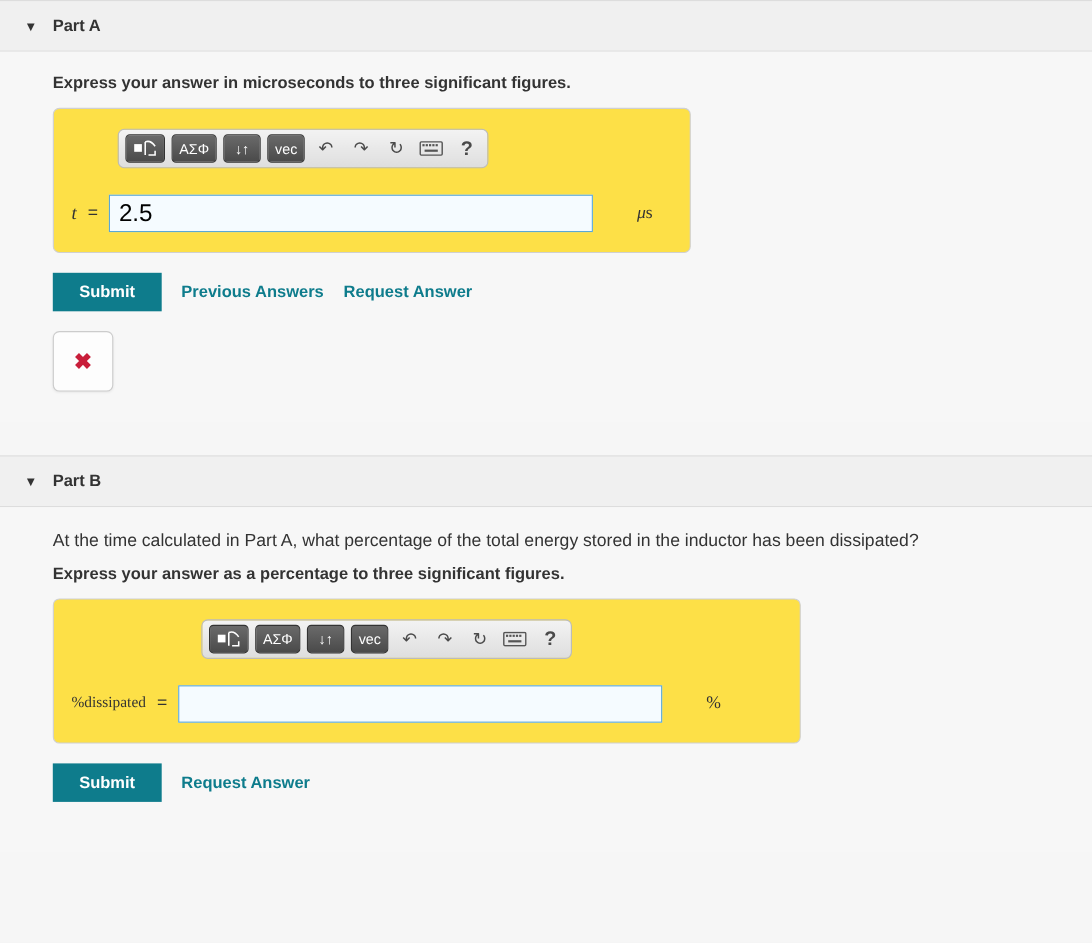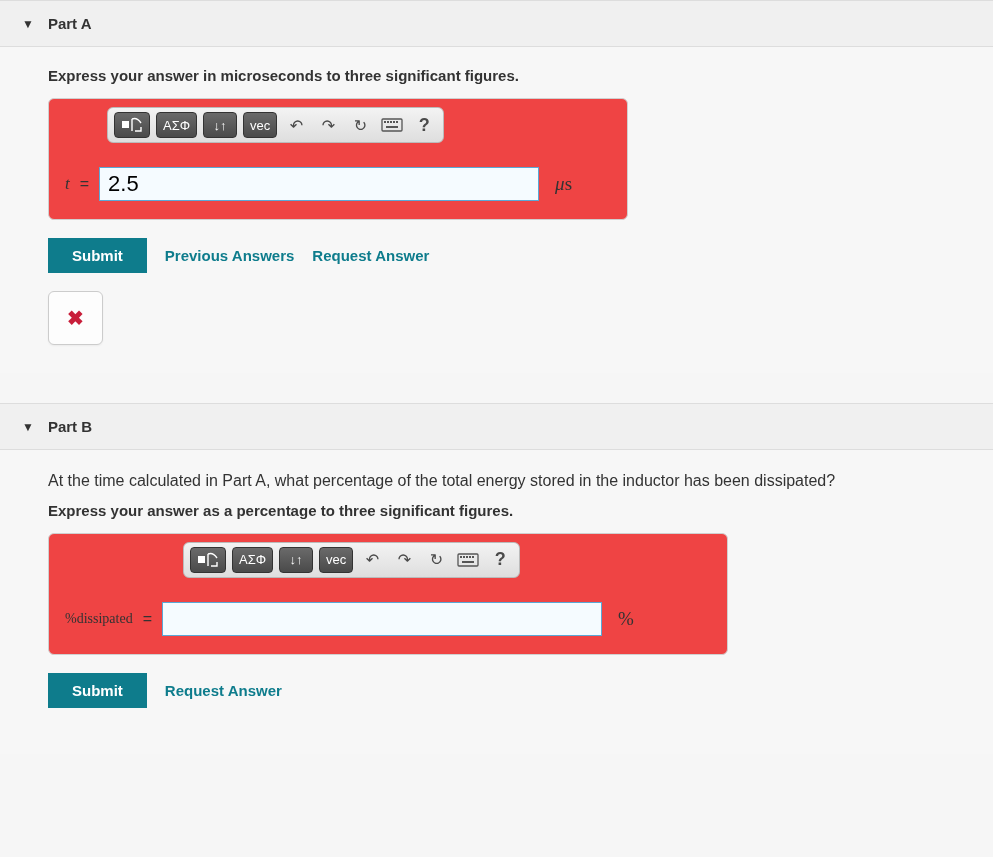--- a/index.html
+++ b/index.html
@@ -40,22 +40,22 @@
     line-height: 1.35;
   }
   .instruction {
     font-weight: bold;
     font-size: 15px;
     margin-bottom: 14px;
   }
   .answer-box {
     border: 1px solid #d0d0d0;
     border-radius: 6px;
-    background: #ef4444;
-    padding: 8px 16px 18px 16px;
+    background: #fde047;
+    padding: 18px 16px 18px 16px;
     display: inline-block;
     min-width: 580px;
     margin-bottom: 18px;
   }
   .toolbar-row {
     display: flex;
     align-items: center;
     margin-bottom: 24px;
   }
   .toolbar {
@@ -111,22 +111,22 @@
     background: #f5fbff;
     height: 34px;
     font-size: 22px;
     padding: 2px 8px;
     min-width: 440px;
     outline: none;
     font-family: Arial, sans-serif;
   }
   .unit {
     font-family: Georgia, serif;
-    font-size: 19px;
-    margin-left: 6px;
+    font-size: 16px;
+    margin-left: 30px;
   }
   .action-row {
     display: flex;
     align-items: center;
     gap: 18px;
     margin-bottom: 18px;
   }
   .submit-btn {
     background: #0e7c8c;
     color: #fff;

